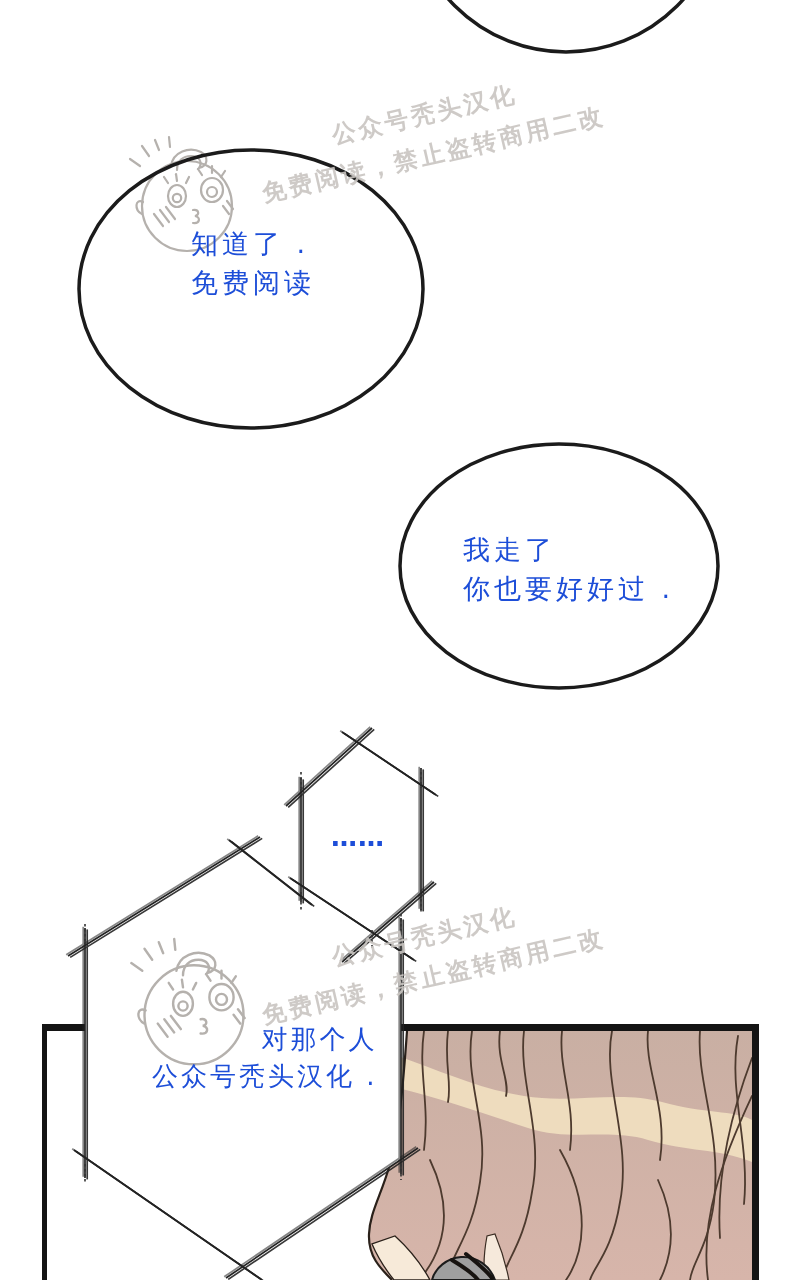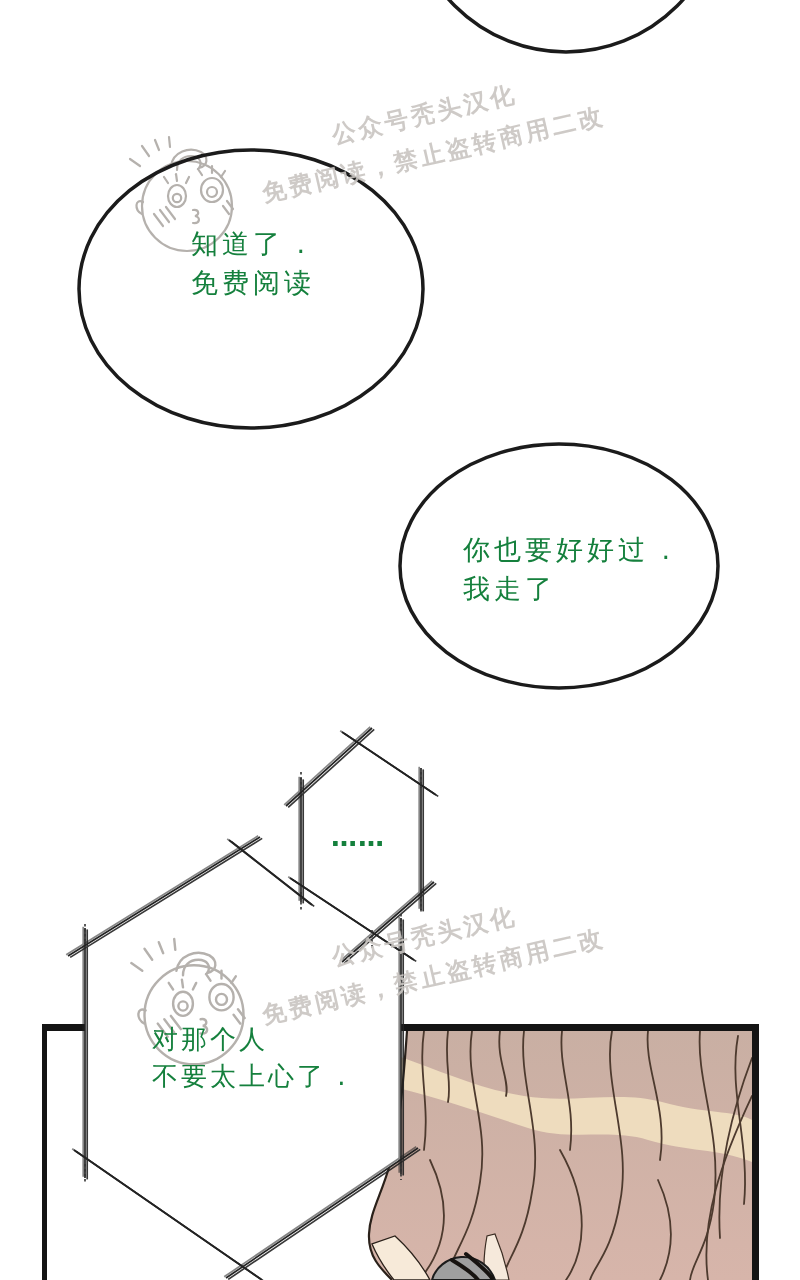--- a/index.html
+++ b/index.html
@@ -6,24 +6,24 @@
   #page{
     position:relative;
     width:800px;height:1280px;
     background:#ffffff;
     overflow:hidden;
     font-family:"DejaVu Sans","Liberation Sans",sans-serif;
   }
   #art{position:absolute;left:0;top:0;z-index:10;}
   .speech{
     position:absolute;z-index:30;
-    color:#15803d;font-size:27px;letter-spacing:4px;line-height:39px;
+    color:#1d4ed8;font-size:27px;letter-spacing:4px;line-height:39px;
     font-weight:500;white-space:pre;
   }
-  .speech-hex{font-size:26px;letter-spacing:3px;line-height:37px;}
+  .speech-hex{font-size:26px;letter-spacing:3px;line-height:37px;text-align:right;}
   .speech-dots{font-size:26px;letter-spacing:1px;font-weight:bold;}
   .watermark{
     position:absolute;z-index:40;width:370px;
     transform:rotate(-13deg);
     text-align:center;
     color:#c9c5c1;opacity:0.9;
     font-size:24px;letter-spacing:3px;line-height:41px;font-weight:bold;
     pointer-events:none;
   }
   .wm-1{left:244px;top:94px;}
@@ -157,25 +157,25 @@
           <path d="M85,1164 L85,1182"></path>
         <path d="M401,914 L401,932"></path>
           <path d="M401,1164 L401,1180"></path>
         <path d="M372,930 L372,948"></path>
       </g>
     </g>
   </svg>
 
   <div class="speech" style="left:191px;top:224px;"><div>知道了 .</div><div>免费阅读</div></div>
 
-  <div class="speech" style="left:463px;top:530px;"><div>你也要好好过 .</div><div>我走了</div></div>
+  <div class="speech" style="left:463px;top:530px;"><div>我走了</div><div>你也要好好过 .</div></div>
 
   <div class="speech speech-dots" style="left:331px;top:818px;"><span>……</span></div>
 
-  <div class="speech speech-hex" style="left:152px;top:1021px;"><div>对那个人</div><div>不要太上心了 .</div></div>
+  <div class="speech speech-hex" style="left:152px;top:1021px;"><div>对那个人</div><div>公众号秃头汉化 .</div></div>
 
   <div class="watermark wm-1">
       <div>公众号秃头汉化</div>
       <div>免费阅读，禁止盗转商用二改</div>
     </div>
 
   <div class="watermark wm-2">
       <div>公众号秃头汉化</div>
       <div>免费阅读，禁止盗转商用二改</div>
     </div>

